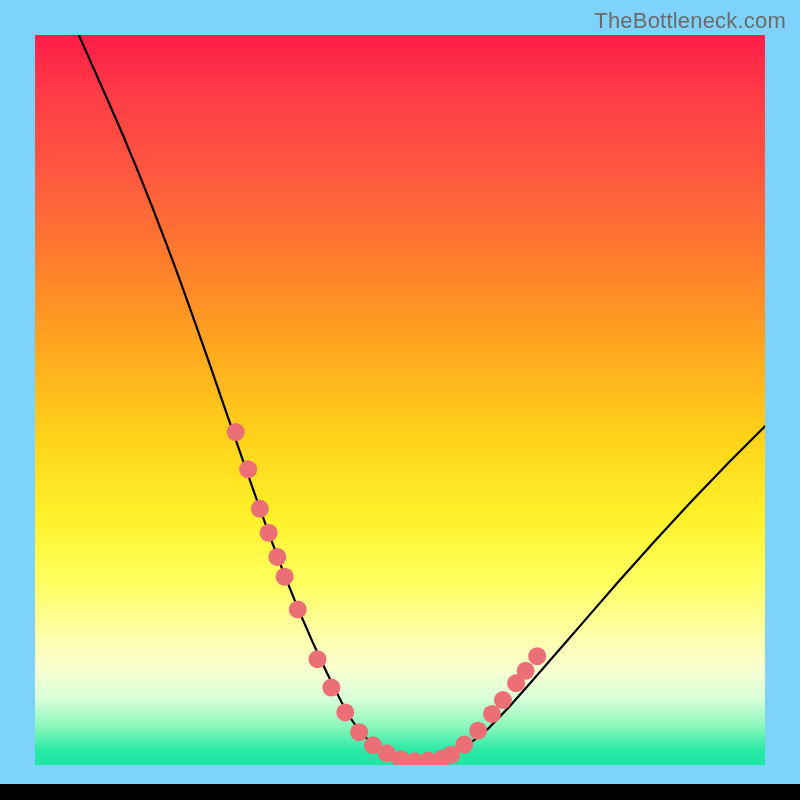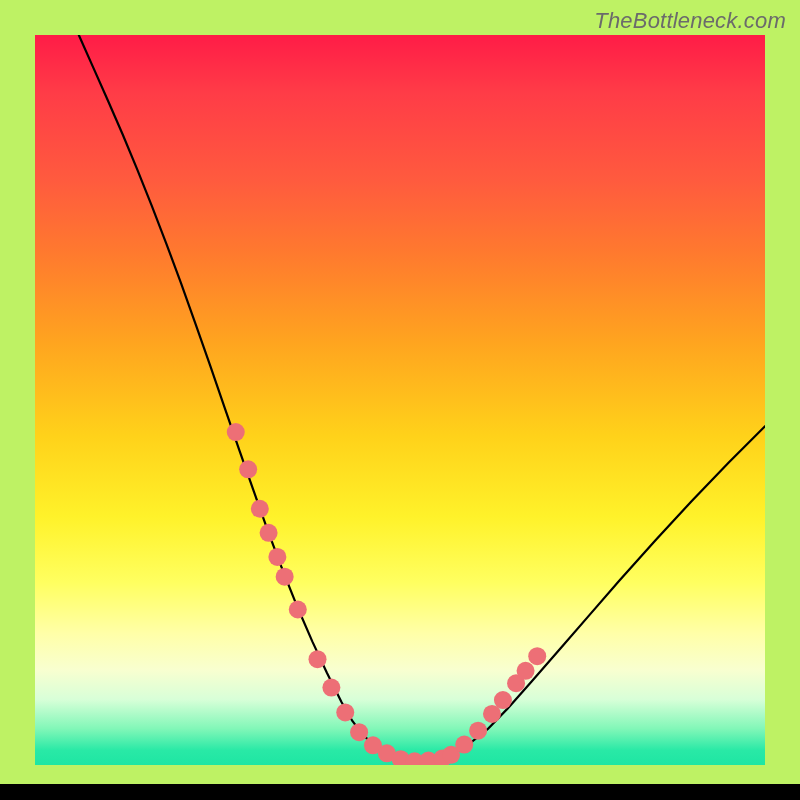--- a/index.html
+++ b/index.html
@@ -8,22 +8,21 @@
     width: 800px;
     height: 800px;
     background: #000;
     overflow: hidden;
     font-family: Arial, Helvetica, sans-serif;
   }
   .frame {
     position: relative;
     width: 800px;
     height: 784px;
-    background: #bef264;
-    font-style: italic;
+    background: #7dd3fc;
   }
   .plot-area {
     position: absolute;
     left: 35px;
     top: 35px;
     width: 730px;
     height: 730px;
     overflow: hidden;
   }
   .gradient-bg {

